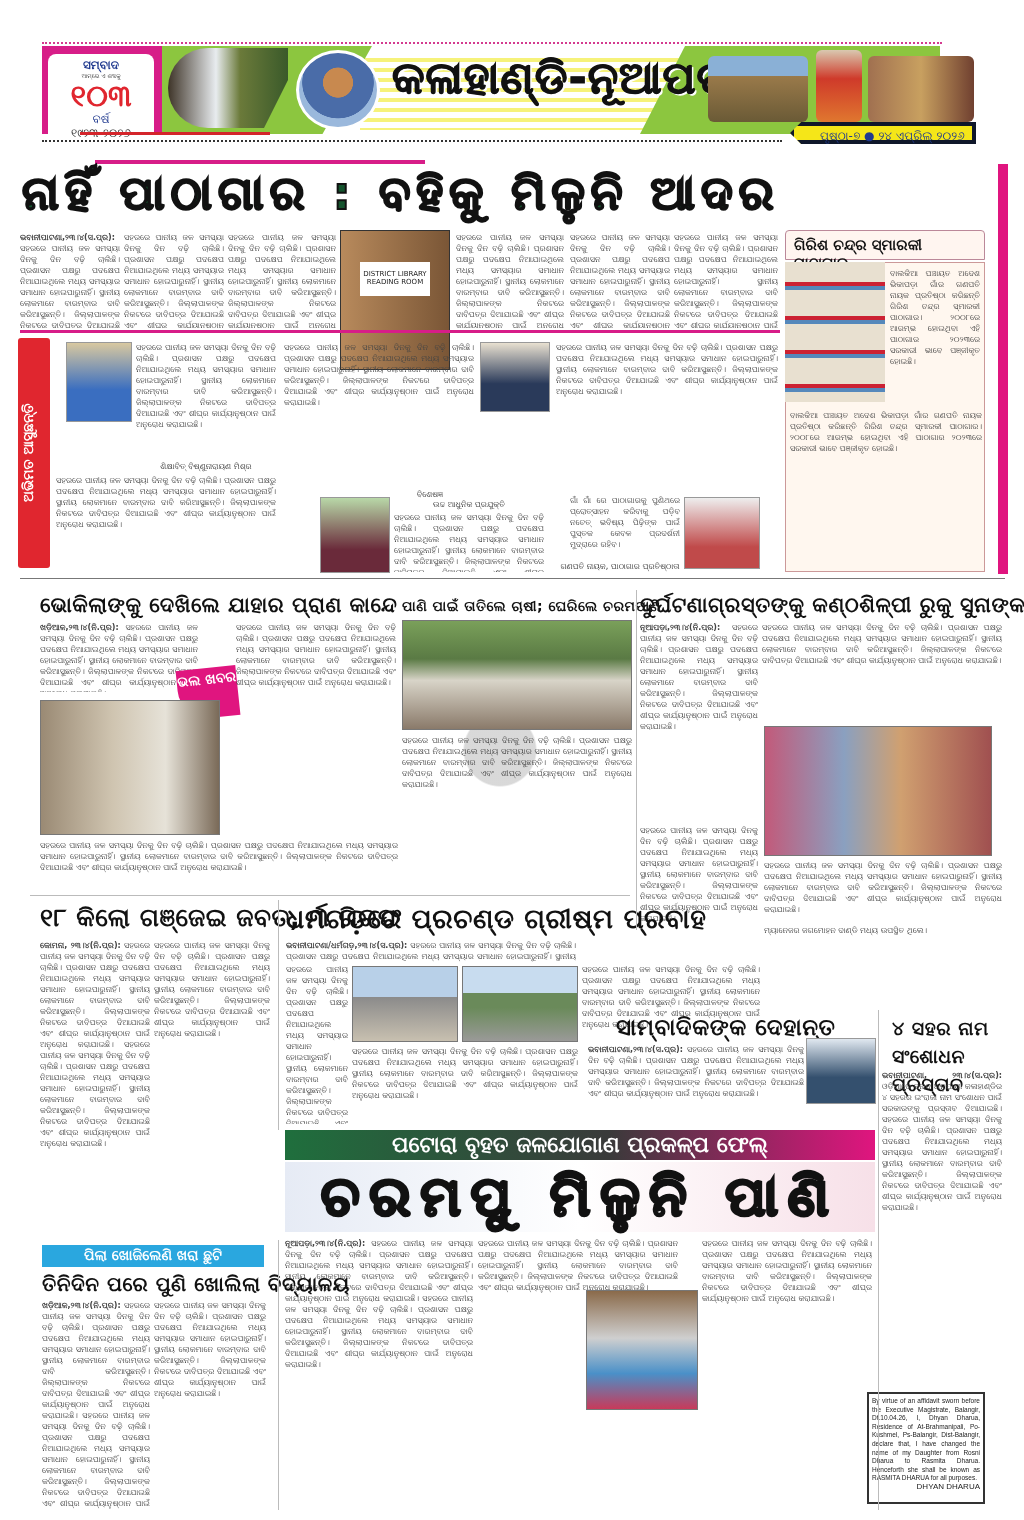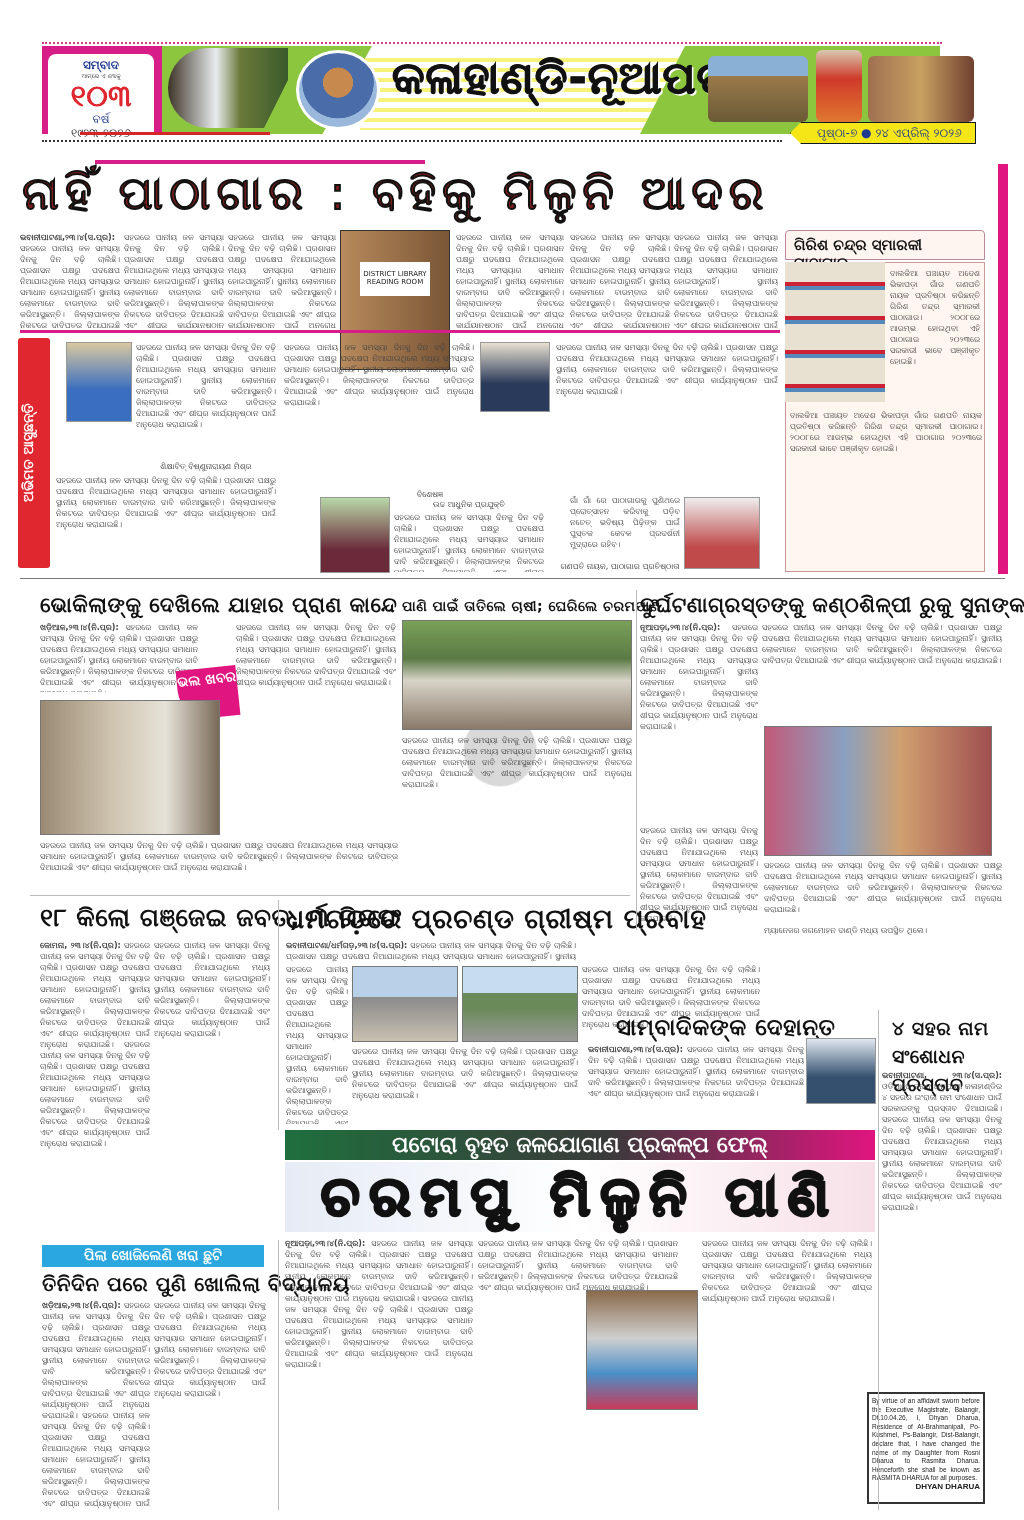--- a/index.html
+++ b/index.html
@@ -12,45 +12,45 @@
 .logo-box{left:48px;top:54px;width:106px;height:94px;background:#fff;border-radius:8px;text-align:center;padding-top:4px}
 .logo-top{font-size:12px;color:#203a8f;font-weight:bold}
 .logo-num{font-size:30px;color:#e0262f;font-weight:bold;line-height:32px}
 .logo-yr{font-size:12px;color:#333}
 .waterfall{left:168px;top:48px;width:120px;height:80px;border-radius:40px 0 0 40px;background:linear-gradient(90deg,#3e3428,#e8ecef 40%,#6b7a3a 60%,#3a5a2a);clip-path:polygon(0 0,100% 0,100% 40%,80% 100%,0 100%)}
 .temple{left:296px;top:50px;width:84px;height:80px;border-radius:50%;border:3px solid #fff;background:radial-gradient(circle at 50% 40%,#c8894f 0 25%,#4a6ca8 26% 60%,#9ab8dc 61%)}
 .mast-title{left:392px;top:52px;font-size:44px;font-weight:bold;color:#111;-webkit-text-stroke:1px #111;letter-spacing:1px;text-shadow:2px 2px 0 #fff}
 .photo1{left:708px;top:56px;width:100px;height:66px;border-radius:6px;background:linear-gradient(#8ab0d6 0 30%,#9a7a4a 30%,#6a5a36)}
 .photo2{left:816px;top:50px;width:46px;height:72px;border-radius:6px;background:linear-gradient(#d9c8b0,#cf3a2a 40%,#e0772f)}
 .photo3{left:868px;top:56px;width:106px;height:66px;border-radius:6px;background:linear-gradient(90deg,#a07050,#c8a060 50%,#704030)}
-.datebar{left:790px;top:122px;width:186px;height:22px;background:#f5e618;border:1px solid #0f172a;clip-path:polygon(6% 0,100% 0,100% 100%,6% 100%,0 50%);font-size:12px;padding:3px 0 0 26px;color:#203a8f}
+.datebar{left:790px;top:122px;width:186px;height:22px;background:#f5e618;border:4px solid #0f172a;clip-path:polygon(6% 0,100% 0,100% 100%,6% 100%,0 50%);font-size:12px;padding:3px 0 0 26px;color:#203a8f}
 .red-rule{left:80px;top:132px;width:190px;height:3px;background:#d4252b}
 .dotted{left:42px;top:140px;width:740px;border-top:2px dotted #333}
 .pink-rule{left:95px;top:160px;width:330px;height:4px;background:#d71d88}
 .pink-side{left:998px;top:164px;width:10px;height:410px;background:#e0157f}
-.lead-head{left:22px;top:166px;width:970px;height:58px;font-size:46px;font-weight:normal;color:#7f1d1d;-webkit-text-stroke:2px #111;letter-spacing:6px;white-space:nowrap}
+.lead-head{left:22px;top:166px;width:970px;height:58px;font-size:46px;font-weight:bold;color:#14532d;-webkit-text-stroke:2px #111;letter-spacing:6px;white-space:nowrap}
 .col-text{font-size:8px;line-height:11px;color:#444;overflow:hidden;text-align:justify}
 .col-text p{margin-bottom:2px}
 .boxhead{left:785px;top:230px;width:200px;height:30px;border:1px solid #b89; background:#fff5f0;border-radius:4px 4px 0 0;font-size:15px;font-weight:bold;padding:5px 8px;color:#111}
 .lib-photo{left:785px;top:262px;width:100px;height:140px;background:repeating-linear-gradient(180deg,#e8e0d0 0 20px,#c23 20px 24px,#58b 24px 28px,#e8e0d0 28px 34px)}
 .sidebar-box{left:785px;top:262px;width:200px;height:310px;border:1px solid #c99;background:#fff7ef}
 .lib-img{left:340px;top:230px;width:110px;height:140px;background:linear-gradient(90deg,#b88a5c,#7a5636);border:1px solid #333}
 .lib-sign{left:360px;top:262px;width:70px;height:34px;background:#fff;font-size:7px;text-align:center;padding-top:8px;color:#222}
 .pink-sep{left:20px;top:330px;width:760px;height:3px;background:#d71d88}
 .vert-label{left:18px;top:338px;width:32px;height:230px;background:#e0262f;color:#fff;writing-mode:vertical-rl;transform:rotate(180deg);font-size:14px;font-weight:bold;text-align:center;padding:6px 2px;border-radius:3px}
 .portrait{border:1px solid #999}
 .headline{font-weight:bold;color:#111;white-space:nowrap;letter-spacing:0.5px}
 .photo{border:1px solid #777}
 .tag-bhala{left:178px;top:668px;width:60px;height:50px;background:#e0157f;color:#fff;font-size:14px;font-weight:bold;text-align:center;padding-top:3px;border-radius:0 0 0 30px;transform:rotate(-6deg)}
 .watermark{left:380px;top:620px;width:240px;height:260px;border-radius:50%;opacity:0.25;background:radial-gradient(circle,#666 0 20%,transparent 21%)}
 .pink-stripe{left:285px;top:1130px;width:590px;height:30px;background:linear-gradient(90deg,#1f6f3d,#3a3a3a 55%,#e0157f);color:#fff;font-size:22px;font-weight:bold;text-align:center;padding-top:2px}
 .big-head{left:285px;top:1162px;width:590px;height:70px;background:linear-gradient(90deg,#e6ebf5,#fff 50%,#f7e0e8);font-size:54px;font-weight:bold;color:#fff;-webkit-text-stroke:3px #111;text-align:center;letter-spacing:10px;line-height:70px}
 .blue-bar{left:42px;top:1245px;width:222px;height:22px;background:#2aa7df;color:#fff;font-size:14px;font-weight:bold;text-align:center;padding-top:2px}
 .notice{left:867px;top:1392px;width:118px;height:112px;border:2px solid #333;padding:3px;font-size:6.5px;line-height:8.6px;text-align:justify;font-family:"Liberation Sans",sans-serif;color:#222}
-.notice .sig{text-align:right;font-weight:bold;font-size:8px}
+.notice .sig{text-align:right;font-weight:normal;font-size:8px}
 .vrule{width:1px;background:#bbb}
 .hrule{height:1px;background:#bbb}
 .caption{font-size:8px;text-align:center;color:#333}
 </style>
 </head>
 <body>
 
 <div class="abs mast-wave"></div>
 <div class="abs mast-yel"></div>
 <div class="abs mast-band"></div>

